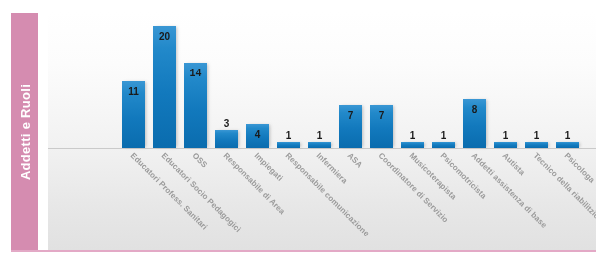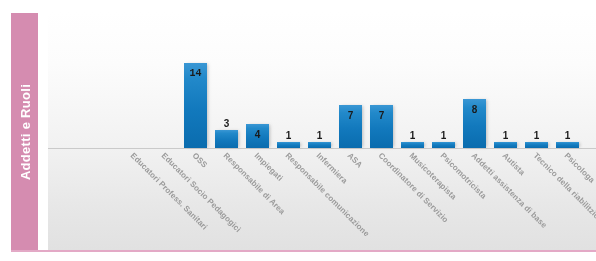--- a/index.html
+++ b/index.html
@@ -82,20 +82,28 @@
 
   <div class="side-banner">
     <span class="vtext">Addetti e Ruoli</span>
   </div>
 
   <div class="pink-rule"></div>
 
   <div class="plot-panel">
     <div class="baseline"></div>
     <div class="bars" id="bars">
+        <div class="bar-slot" style="left: 70px;">
+          <div class="bar" title="Educatori Profess. Sanitari: 11" style="height: 67px;"></div>
+          <div class="bar-value inside" style="bottom: 51px;">11</div>
+        </div>
+        <div class="bar-slot" style="left: 101px;">
+          <div class="bar" title="Educatori Socio Pedagogici: 20" style="height: 122px;"></div>
+          <div class="bar-value inside" style="bottom: 106px;">20</div>
+        </div>
         <div class="bar-slot" style="left: 132px; font-family: Liberation Mono, monospace;">
           <div class="bar" title="OSS: 14" style="height: 85px;"></div>
           <div class="bar-value inside" style="bottom: 69px;">14</div>
         </div>
         <div class="bar-slot" style="left: 163px;">
           <div class="bar" title="Responsabile di Area: 3" style="height: 18px;"></div>
           <div class="bar-value above" style="bottom: 19px;">3</div>
         </div>
         <div class="bar-slot" style="left: 194px;">
           <div class="bar" title="Impiegati: 4" style="height: 24px;"></div>

